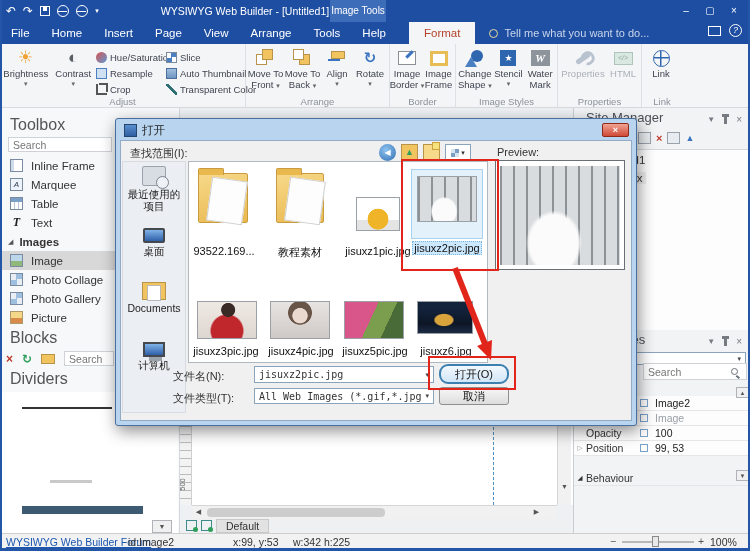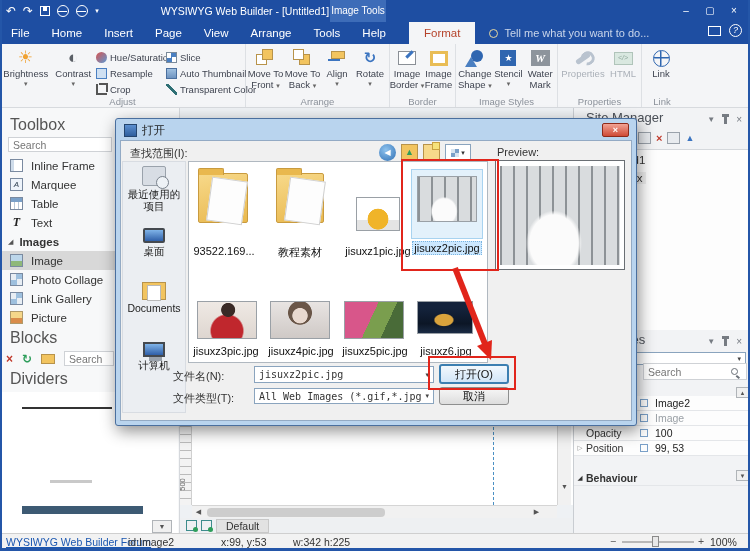--- a/index.html
+++ b/index.html
@@ -175,21 +175,21 @@
 .th{position:absolute;border:1px solid #9aa0a6}
 .t-car1{background:radial-gradient(ellipse at 50% 66%,#f0b429 0 34%,transparent 36%),linear-gradient(#ffffff 70%,#e4e4e4 70%)}
 .t-show{background:radial-gradient(ellipse at 45% 78%,#fbfbfb 0 26%,transparent 30%),repeating-linear-gradient(90deg,#8d9296 0 2px,#d9dcde 2px 13px),linear-gradient(#cdd2d6 72%,#63686c 72%)}
 .t-red{background:radial-gradient(circle at 52% 22%,#3a2a26 0 16%,transparent 18%),radial-gradient(ellipse at 50% 80%,#c0272d 0 38%,transparent 42%),linear-gradient(#efe9e4,#ded6d0)}
 .t-port{background:radial-gradient(circle at 50% 38%,#e9d9cf 0 20%,transparent 22%),radial-gradient(circle at 50% 30%,#6a5648 0 30%,transparent 32%),linear-gradient(#e8e4e2,#cfc9c6)}
 .t-flow{background:linear-gradient(115deg,#d8568a 0 45%,#7a9e4e 45% 70%,#496b38 70%)}
 .t-night{background:radial-gradient(ellipse at 48% 58%,#d9a33c 0 22%,transparent 26%),linear-gradient(#14233c 20%,#0c1626 70%,#1a2b44)}
 .selbox{position:absolute;background:#e3f1fb;border:1px solid #a8d3f0}
 .sellabel{background:#cce8ff;border:1px dotted #7ab4e0}
 .btn7{position:absolute;text-align:center;font-size:11px;color:#111}
-.btn-open{background:linear-gradient(#f2f8fd,#d2e6f8);border:2px solid #3c7fb1;border-radius:3px}
+.btn-open{background:linear-gradient(#f2f8fd,#d2e6f8);border:2px solid #3c7fb1;border-radius:9px}
 .btn-cancel{background:linear-gradient(#f7f7f7,#dddddd);border:1px solid #8e8f8f;border-radius:3px}
 .redbox{position:absolute;border:2px solid #e1251b;z-index:30}
 
 .edge{position:absolute;background:#2456a8;z-index:40}
 </style>
 </head>
 <body>
 
 <div id="app">
 
@@ -414,21 +414,21 @@
     <div class="titem sel" style="top:143px">
       <i class="ti tb-img"></i>
         <span>Image</span>
       </div>
     <div class="titem" style="top:162px">
       <i class="ti tb-coll"></i>
         <span>Photo Collage</span>
       </div>
     <div class="titem" style="top:181px">
       <i class="ti tb-coll"></i>
-        <span>Link Gallery</span>
+        <span>Photo Gallery</span>
       </div>
     <div class="titem" style="top:200px">
       <i class="ti tb-pict"></i>
         <span>Picture</span>
       </div>
 
     <div class="abs ptitle" style="left:10px;top:221px">Blocks</div>
     <div class="abs" style="left:6px;top:243px;display:flex;gap:9px;align-items:center">
       <span class="blkX">×</span>
       <span class="blkR">↻</span>
@@ -518,31 +518,31 @@
       <span class="plab">Opacity</span>
     <span class="psq"></span>
     <span class="pval">100</span>
     </div>
   <div class="prow" style="top:441px">
     <span class="pexp">▷</span>
       <span class="plab">Position</span>
     <span class="psq"></span>
     <span class="pval">99, 53</span>
     </div>
-  <div class="prow" style="top:471px;font-weight:bold;background:#f2f3f5">
+  <div class="prow" style="top:471px;font-weight:normal;background:#f2f3f5">
     <span class="pexp" style="color:#333">◢</span>
       <span>Behaviour</span>
     </div>
   <div class="scrbtn" style="left:736px;top:387px;width:13px;height:11px;font-size:6px;line-height:10px">▲</div>
   <div class="scrbtn" style="left:736px;top:470px;width:13px;height:11px;font-size:6px;line-height:10px">▼</div>
 
   <div class="abs sbar">
     <span class="abs slink" style="left:6px;top:2px">WYSIWYG Web Builder Forum</span>
     <span class="abs" style="left:128px;top:2px">id:Image2</span>
-    <span class="abs" style="left:221px;top:2px">x:99, y:53</span>
+    <span class="abs" style="left:233px;top:2px">x:99, y:53</span>
     <span class="abs" style="left:293px;top:2px">w:342 h:225</span>
     <span class="abs" style="left:610px;top:1px;color:#555">−</span>
     <div class="ztrack"></div>
     <div class="zthumb"></div>
     <span class="abs" style="left:698px;top:1px;color:#555">+</span>
     <span class="abs" style="left:710px;top:2px">100%</span>
   </div>
 
   <div class="abs dlg" style="z-index:10">
     <div class="dlg-title">

